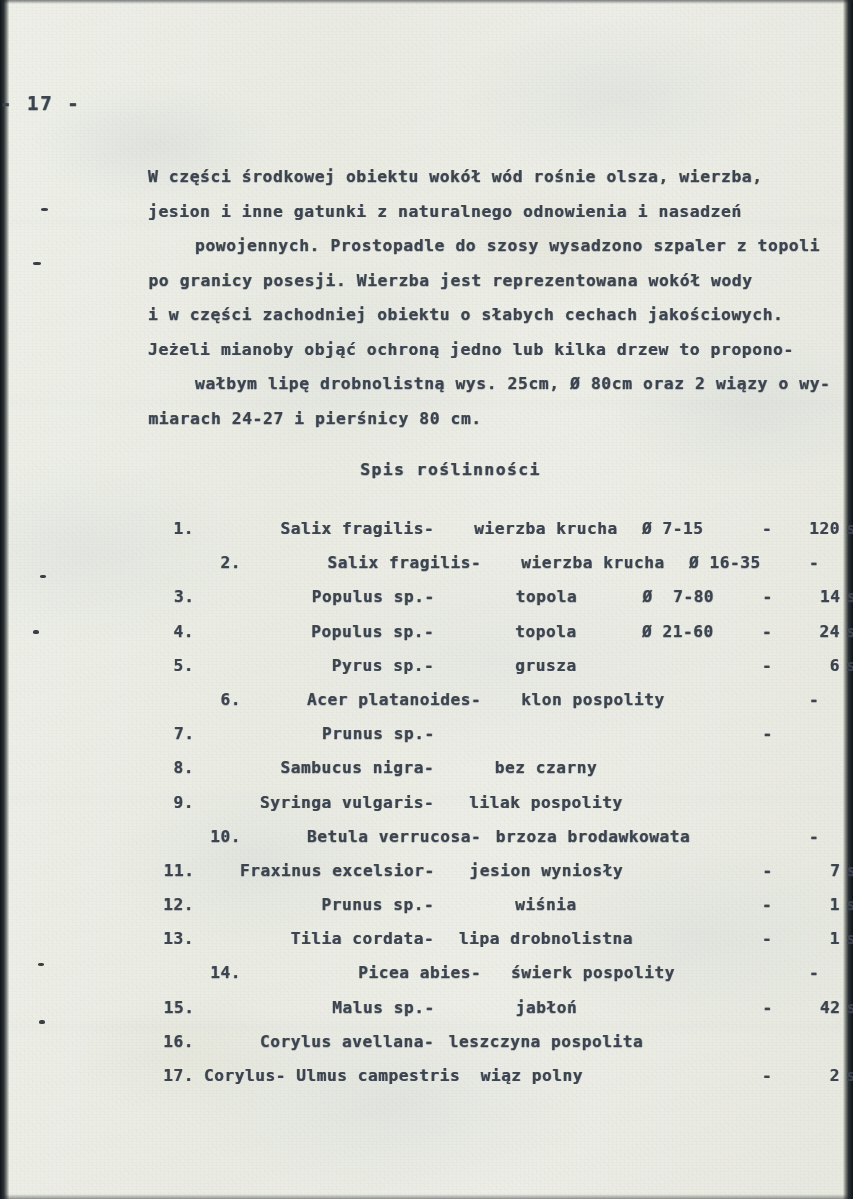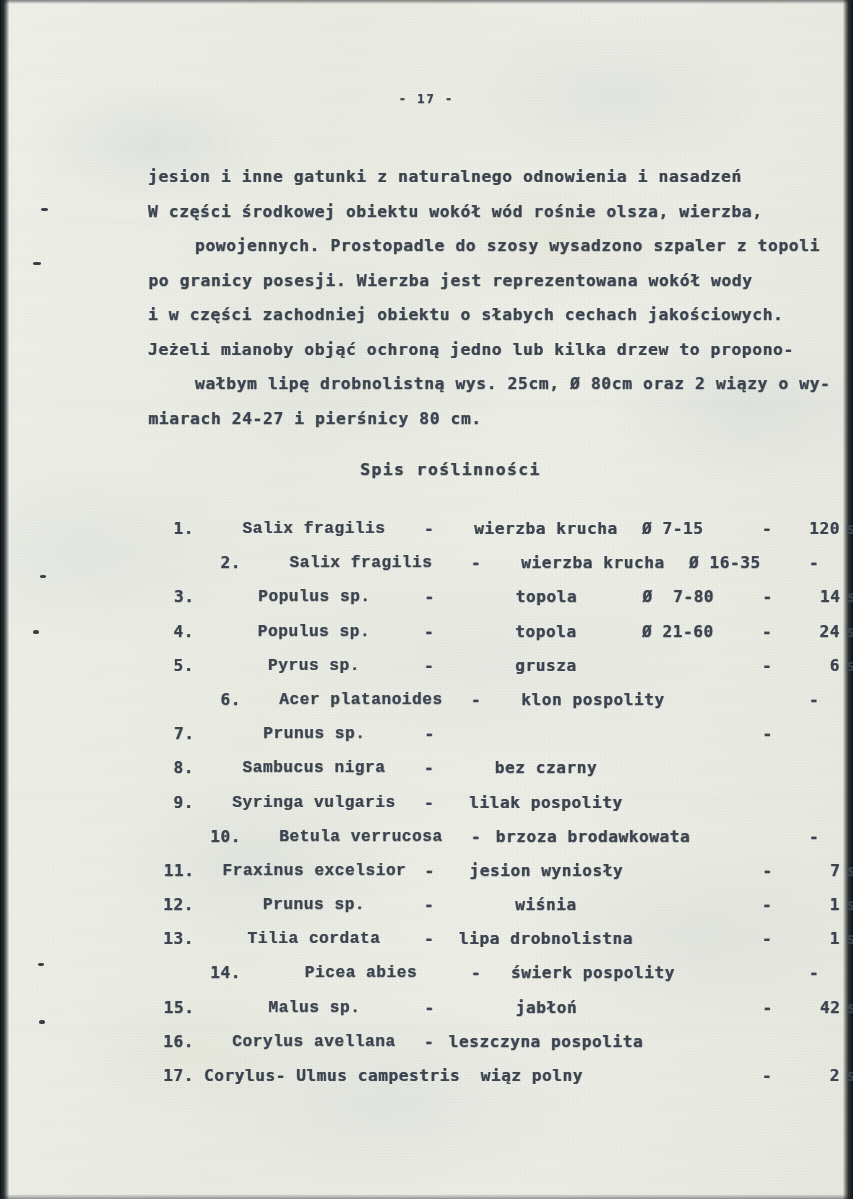--- a/index.html
+++ b/index.html
@@ -104,22 +104,21 @@
     font-weight: 700;
     text-shadow:
       0.6px 0 0 rgba(60,68,80,0.38),
      -0.6px 0 0 rgba(60,68,80,0.28),
       0 0.6px 0 rgba(60,68,80,0.30);
   }
 
   #page-number {
     left: 0; top: 92px;
     width: 853px;
-    text-align: center;
-    font-size: 12px;
+    font-size: 19px;
     letter-spacing: 2px;
   }
 
   #body-text {
     position: absolute;
     left: 148px;
     top: 160px;
     width: 680px;
   }
   .body-line {
@@ -160,21 +159,21 @@
     font-weight: 700;
     letter-spacing: 0.5px;
     white-space: pre;
     color: #3c4450;
     text-shadow:
       0.6px 0 0 rgba(60,68,80,0.35),
      -0.55px 0 0 rgba(60,68,80,0.25),
       0 0.6px 0 rgba(60,68,80,0.28);
   }
   .col-num    { position: absolute; left: 0;     width: 44px;  text-align: right; }
-  .col-latin  { position: absolute; left: 54px;  width: 220px; text-align: center; font-family: Liberation Mono, monospace;  }
+  .col-latin  { position: absolute; left: 54px;  width: 220px; text-align: right;  }
   .col-dash1  { position: absolute; left: 274px; width: 18px;  text-align: left;  }
   .col-polish { position: absolute; left: 296px; width: 200px; text-align: center;  }
   .col-diam   { position: absolute; left: 492px; width: 130px; text-align: left; }
   .col-dash2  { position: absolute; left: 612px; width: 18px;  text-align: left;  }
   .col-count  { position: absolute; left: 624px; width: 66px;  text-align: right; }
   .col-unit   { position: absolute; left: 696px; width: 46px;  text-align: left;  }
   .col-span   { position: absolute; left: 54px;  width: 560px; text-align: left;  }
   .plant-row:not(.spanning) .col-span { display: none; }
 
   
@@ -199,22 +198,22 @@
   <div class="speck" style="left:41px; top:208px; width:7px;  height:3px;"></div>
   <div class="speck" style="left:33px; top:262px; width:8px;  height:3px;"></div>
   <div class="speck" style="left:40px; top:575px; width:6px;  height:3px;"></div>
   <div class="speck" style="left:33px; top:630px; width:6px;  height:4px;"></div>
   <div class="speck" style="left:38px; top:963px; width:6px;  height:3px;"></div>
   <div class="speck" style="left:39px; top:1020px; width:6px; height:4px;"></div>
 
   <div class="ink" id="page-number">- 17 -</div>
 
   <div id="body-text">
+      <div class="body-line ">W części środkowej obiektu wokół wód rośnie olsza, wierzba,</div>
       <div class="body-line jit1">jesion i inne gatunki z naturalnego odnowienia i nasadzeń</div>
-      <div class="body-line ">W części środkowej obiektu wokół wód rośnie olsza, wierzba,</div>
       <div class="body-line jit2">powojennych. Prostopadle do szosy wysadzono szpaler z topoli</div>
       <div class="body-line jit3">po granicy posesji. Wierzba jest reprezentowana wokół wody</div>
       <div class="body-line ">i w części zachodniej obiektu o słabych cechach jakościowych.</div>
       <div class="body-line jit1">Jeżeli mianoby objąć ochroną jedno lub kilka drzew to propono-</div>
       <div class="body-line jit2">wałbym lipę drobnolistną wys. 25cm, Ø 80cm oraz 2 wiązy o wy-</div>
       <div class="body-line jit3">miarach 24-27 i pierśnicy 80 cm.</div>
     </div>
 
   <div class="ink" id="list-heading">Spis roślinności</div>
 

